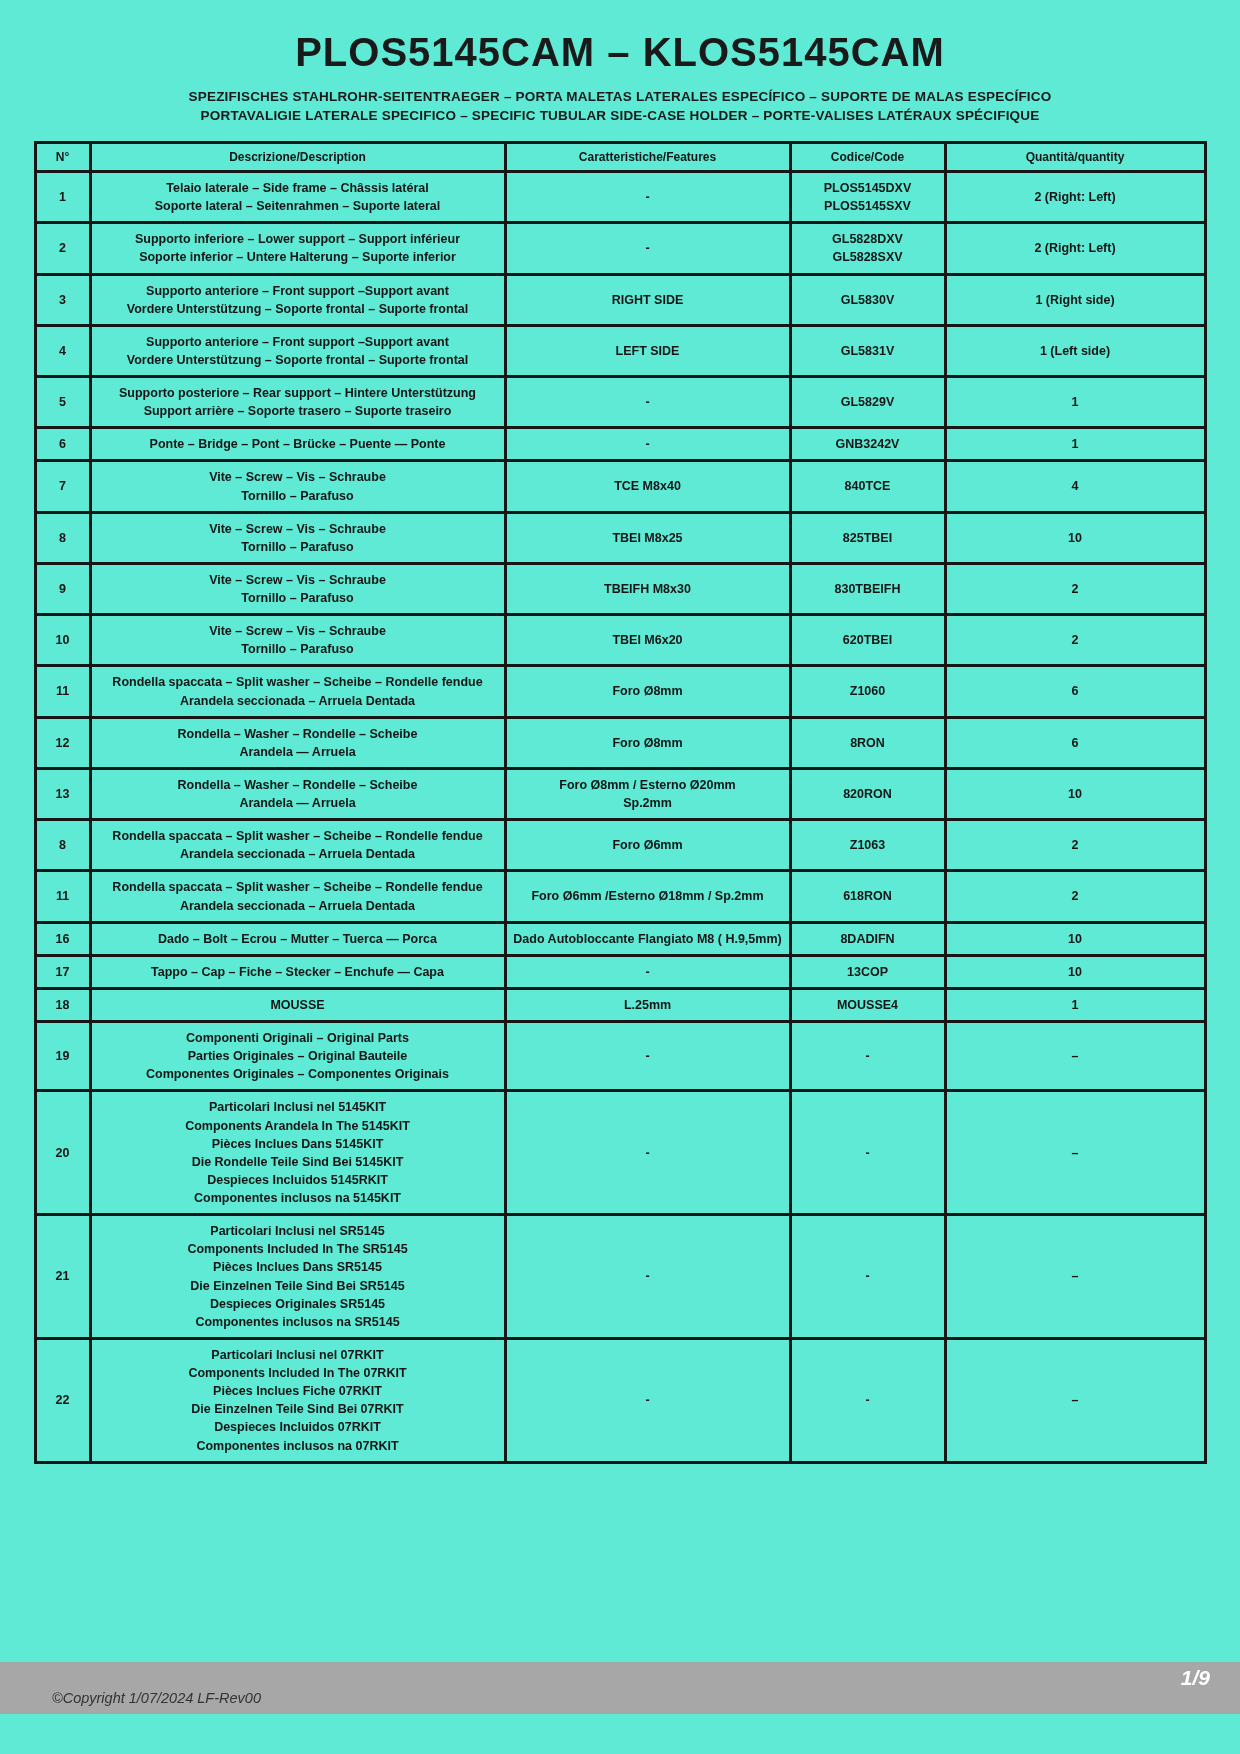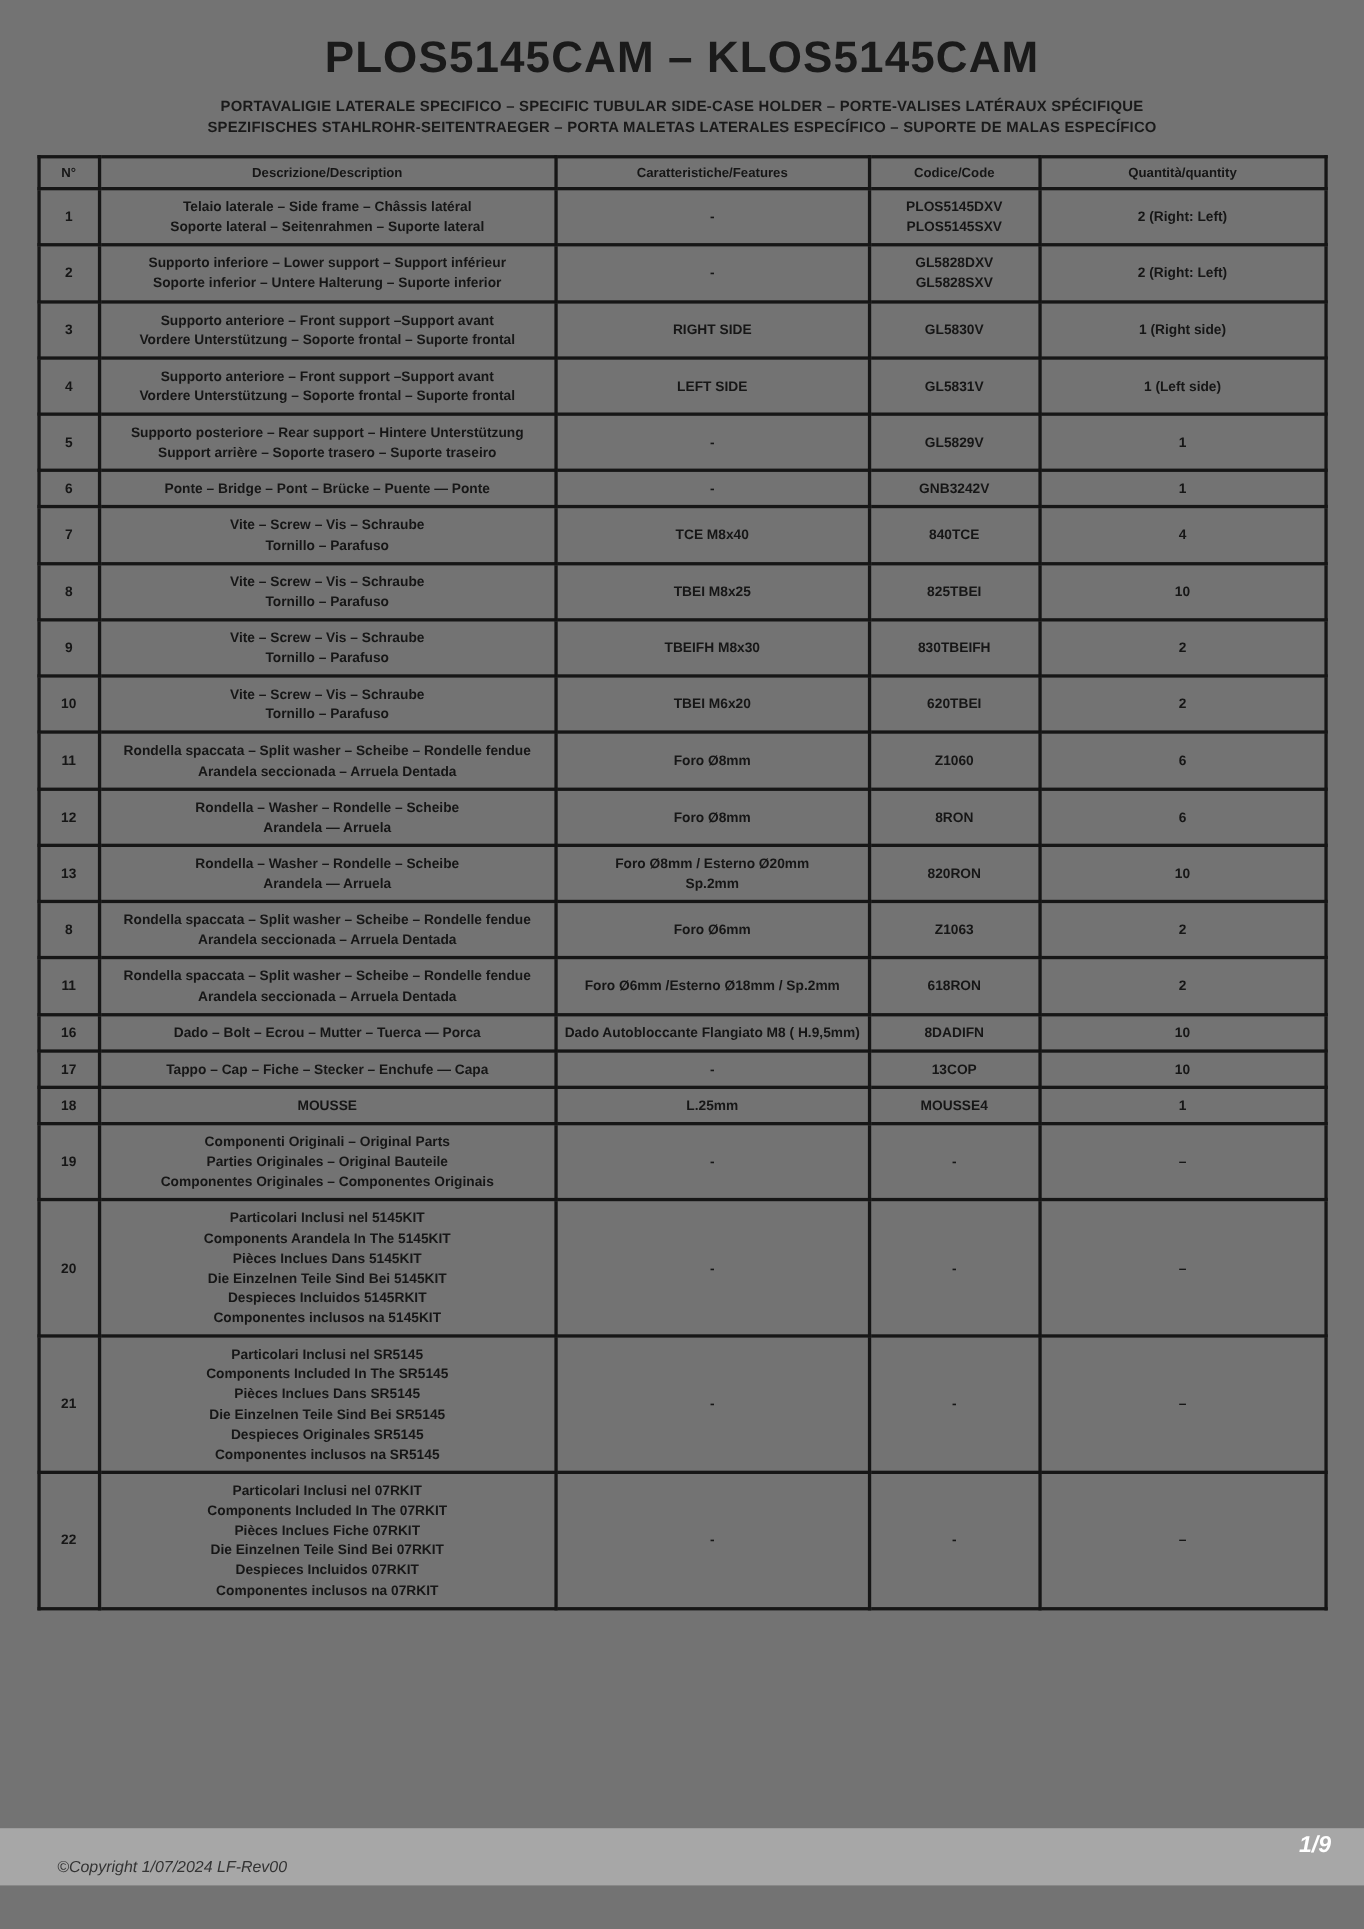--- a/index.html
+++ b/index.html
@@ -1,17 +1,17 @@
 <!DOCTYPE html>
 <html><head>
 <meta charset="utf-8">
 <style>
   html,body{margin:0;padding:0;background:#ffffff;}
   .page{
-    width:1240px;height:1754px;background:#737373;position:relative;overflow:hidden;
+    width:1240px;height:1754px;background:#5eead4;position:relative;overflow:hidden;
     font-family:"Liberation Sans",sans-serif;color:#111;
   }
   .doc-header{padding-top:30px;}
   .doc-title{
     text-align:center;font-size:40px;font-weight:800;margin:0 0 14px 0;
     letter-spacing:1px;font-stretch:condensed;color:#1a1a1a;
   }
   .subtitle{
     text-align:center;font-weight:700;font-size:13.5px;margin:4px 40px;
     letter-spacing:0.2px;color:#1a1a1a;font-stretch:condensed;
@@ -50,22 +50,22 @@
     font-weight:700;font-size:21px;
   }
 </style>
 </head>
 <body>
 
 <div class="page">
 
   <div class="doc-header">
     <h1 class="doc-title">PLOS5145CAM – KLOS5145CAM</h1>
+    <div class="subtitle">SPEZIFISCHES STAHLROHR-SEITENTRAEGER – PORTA MALETAS LATERALES ESPECÍFICO – SUPORTE DE MALAS ESPECÍFICO</div>
     <div class="subtitle">PORTAVALIGIE LATERALE SPECIFICO – SPECIFIC TUBULAR SIDE-CASE HOLDER – PORTE-VALISES LATÉRAUX SPÉCIFIQUE</div>
-    <div class="subtitle">SPEZIFISCHES STAHLROHR-SEITENTRAEGER – PORTA MALETAS LATERALES ESPECÍFICO – SUPORTE DE MALAS ESPECÍFICO</div>
   </div>
 
   <table class="parts">
     <colgroup>
       <col style="width:55px">
         <col style="width:415px">
         <col style="width:285px">
         <col style="width:155px">
         <col style="width:260px">
     </colgroup>
@@ -344,21 +344,21 @@
             <div>-</div>
           </td>
           <td class="col-qty">–</td>
         </tr>
         <tr>
           <td class="col-n">20</td>
           <td class="col-desc xtall">
             <div>Particolari Inclusi nel 5145KIT</div>
             <div>Components Arandela In The 5145KIT</div>
             <div>Pièces Inclues Dans 5145KIT</div>
-            <div>Die Einzelnen Teile Sind Bei 5145KIT</div>
+            <div>Die Rondelle Teile Sind Bei 5145KIT</div>
             <div>Despieces Incluidos 5145RKIT</div>
             <div>Componentes inclusos na 5145KIT</div>
           </td>
           <td class="col-feat">
             <div>-</div>
           </td>
           <td class="col-code">
             <div>-</div>
           </td>
           <td class="col-qty">–</td>

